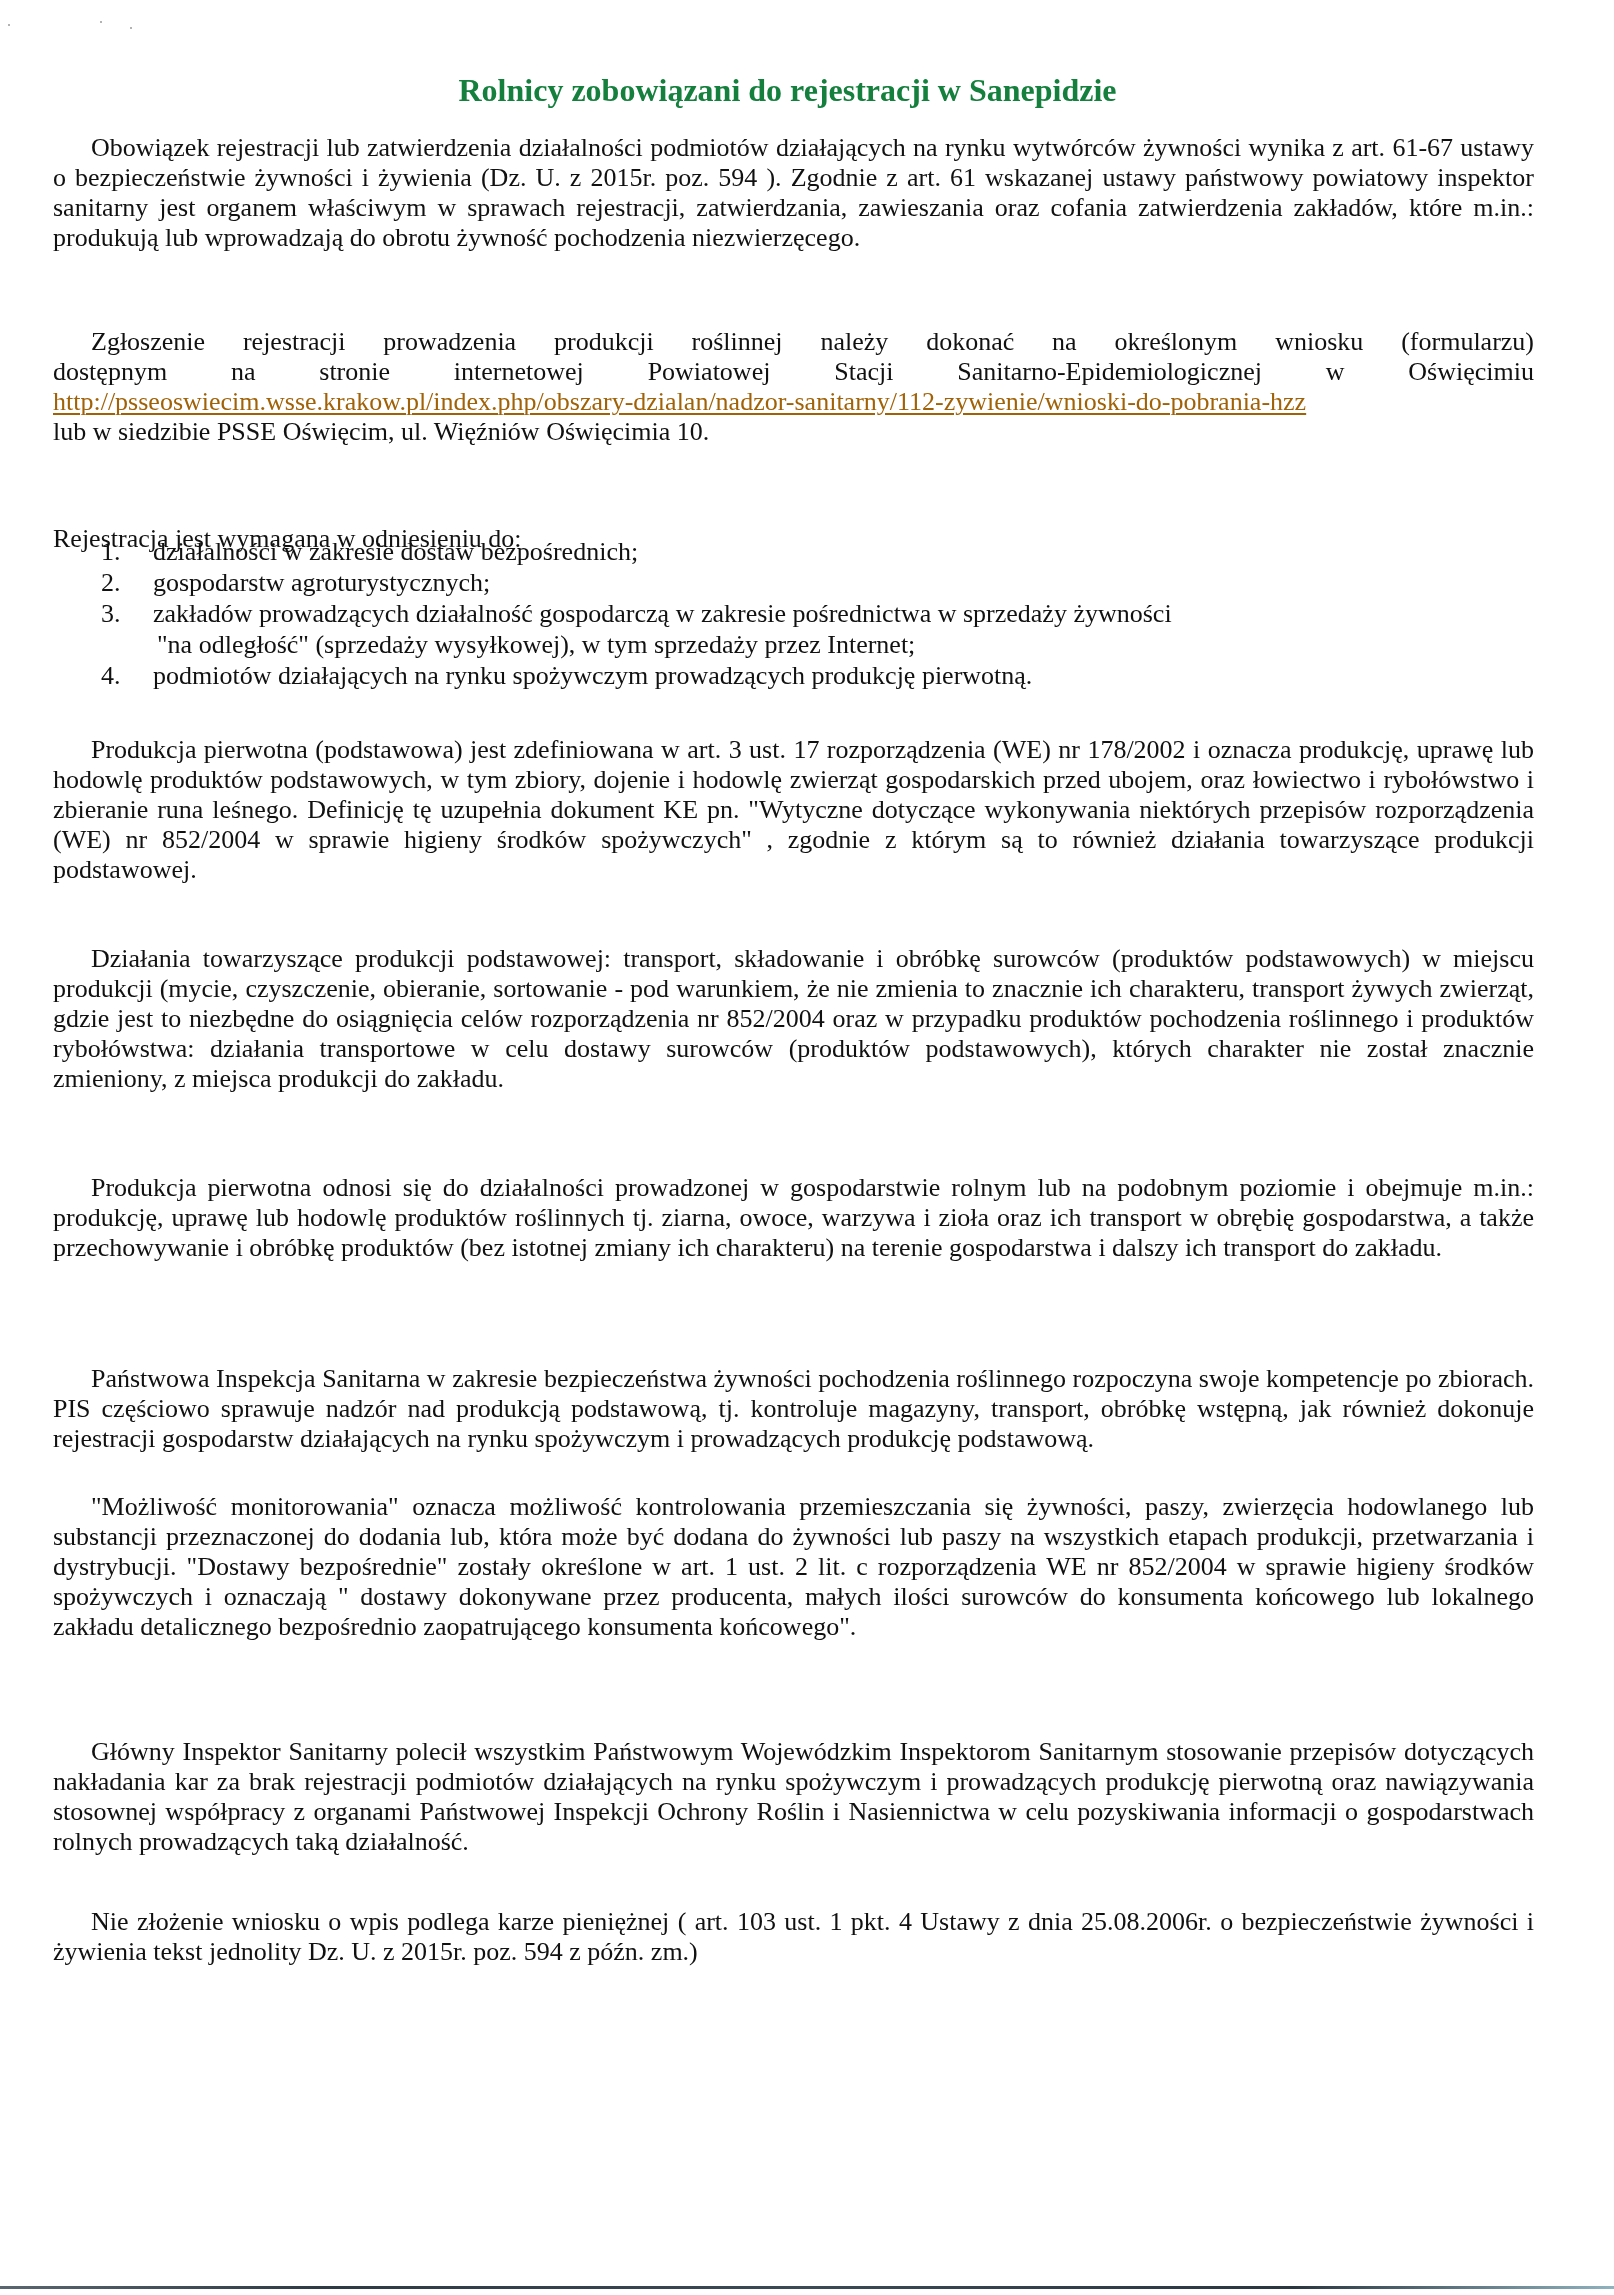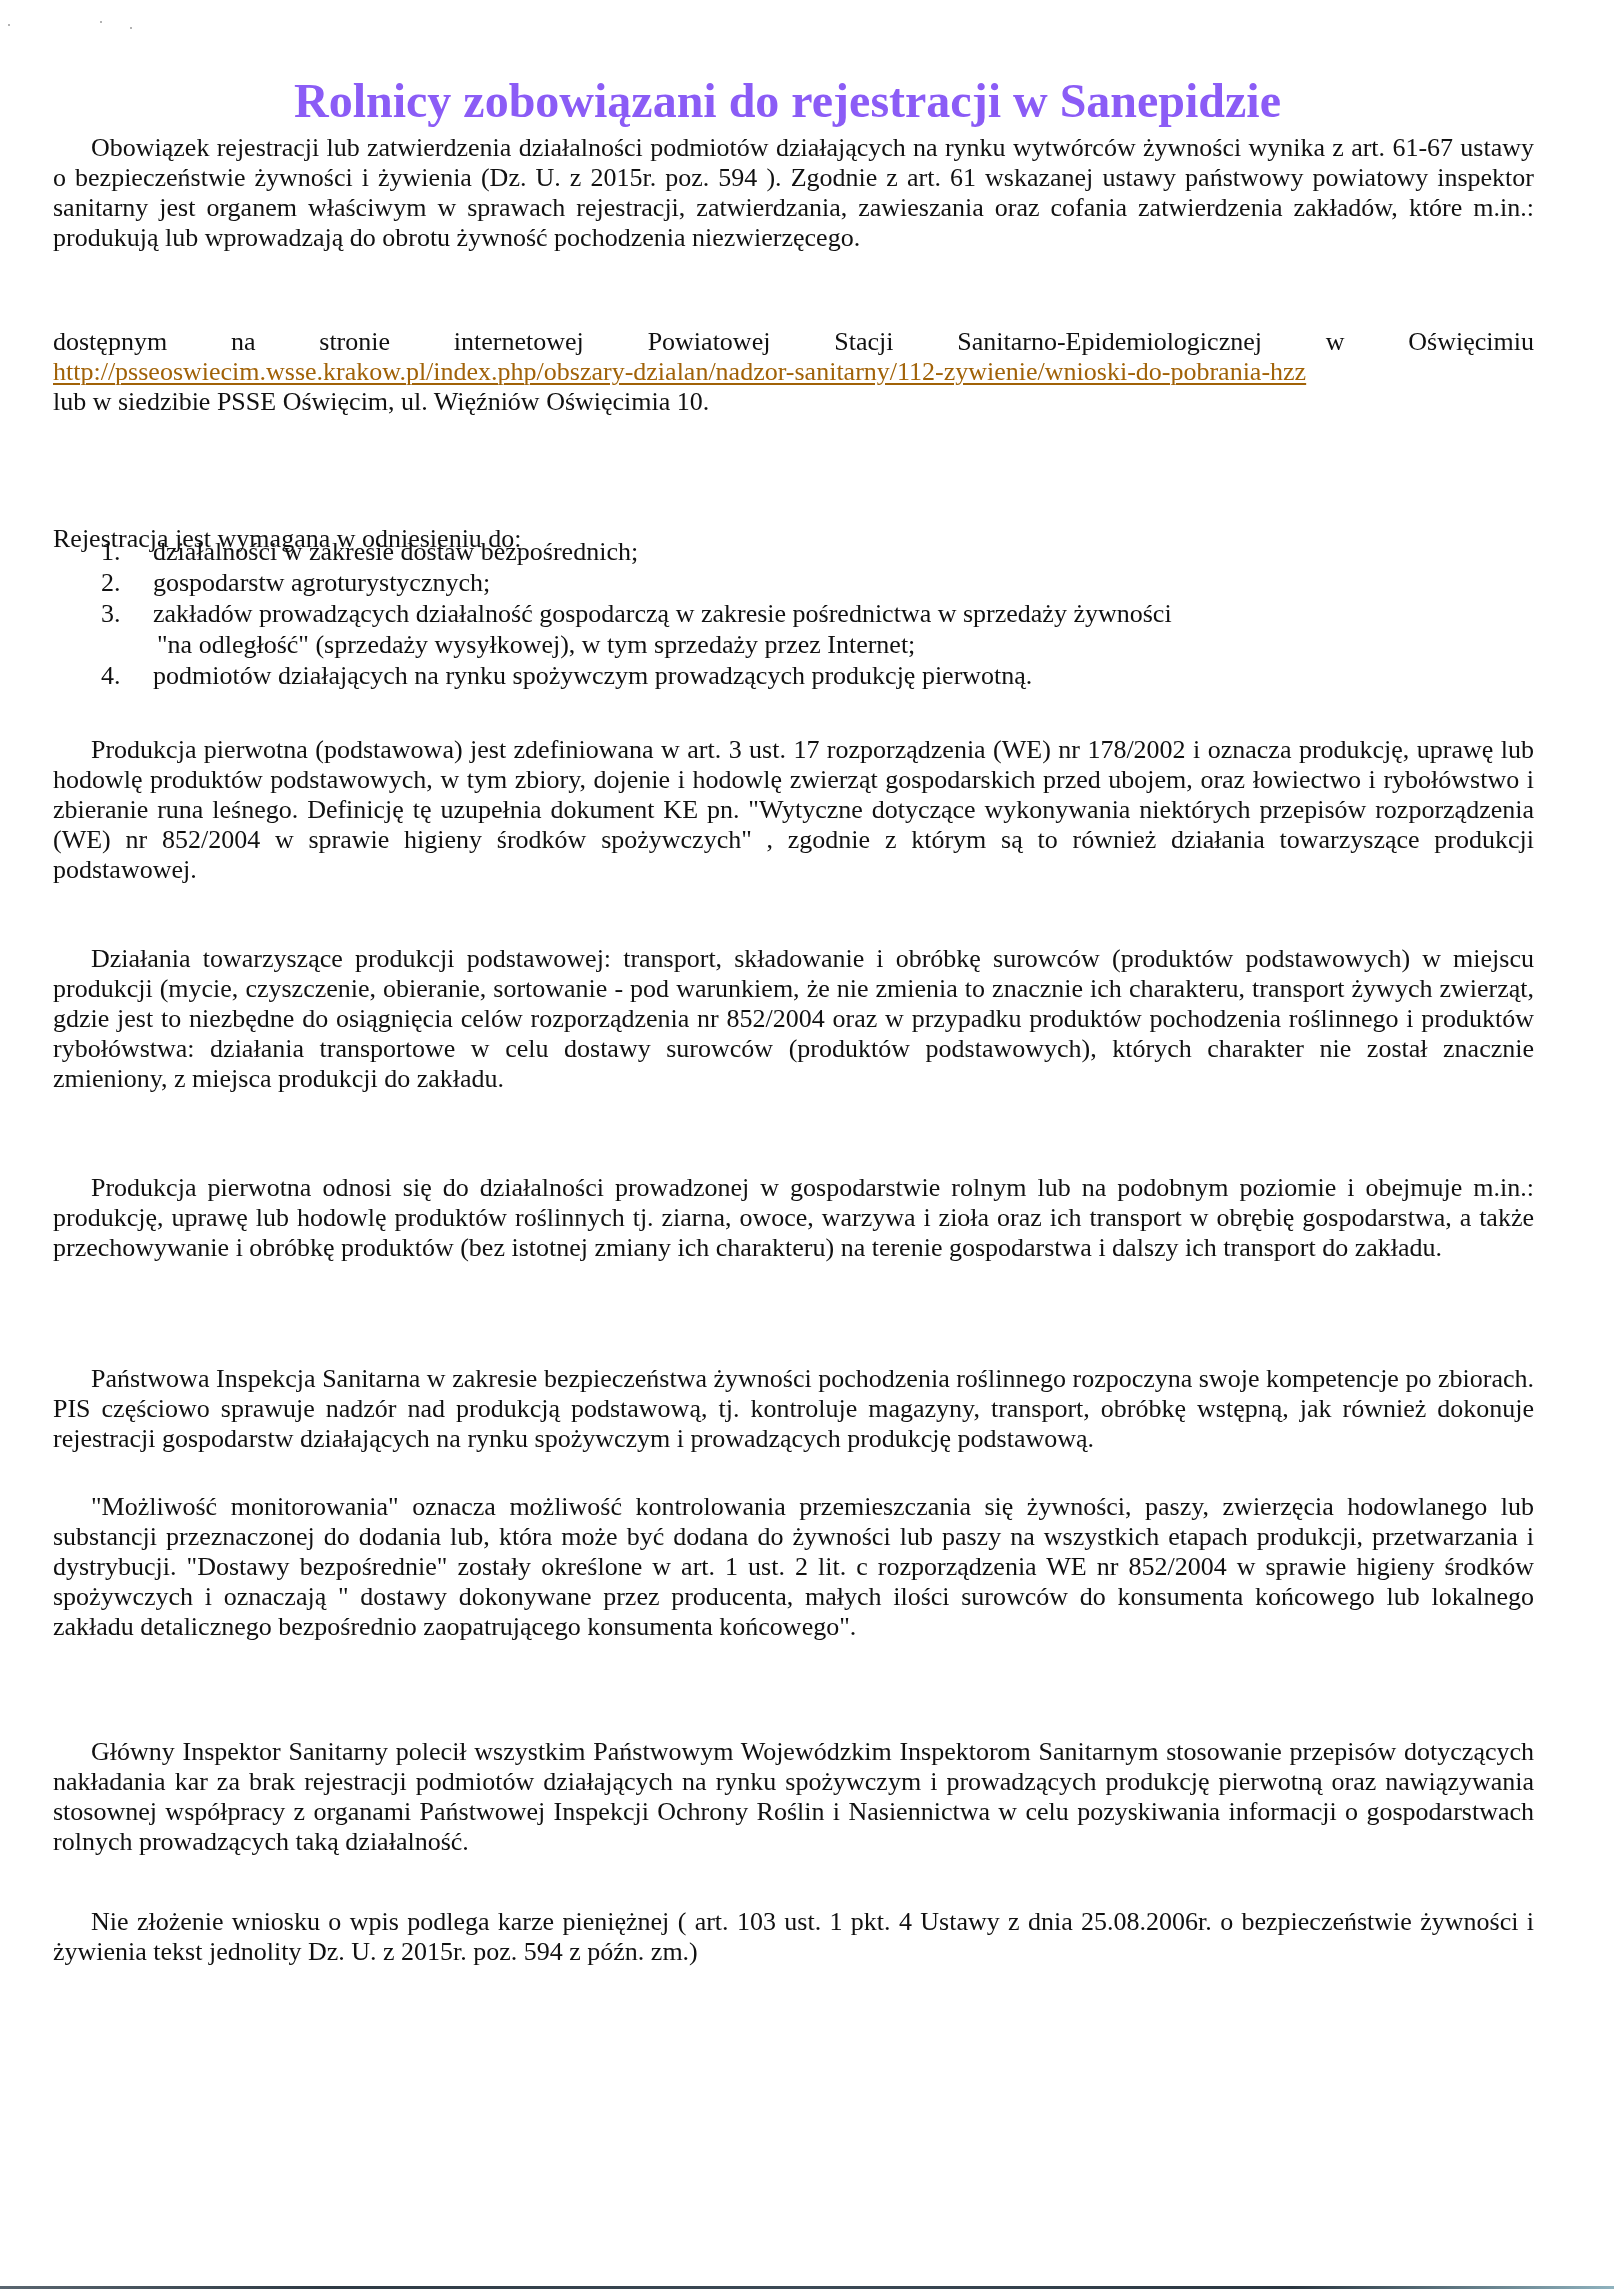--- a/index.html
+++ b/index.html
@@ -4,22 +4,22 @@
 <style>
   html, body { margin: 0; padding: 0; background: #ffffff; }
   body {
     width: 1615px; height: 2295px; position: relative; overflow: hidden;
     font-family: "Liberation Serif", "DejaVu Serif", serif;
     color: #111111;
   }
   .page { position: absolute; left: 0; top: 0; width: 1615px; height: 2295px; }
   .title {
     position: absolute; left: 0; top: 48px; width: 1575px;
-    text-align: center; font-weight: bold; font-size: 48px; line-height: 42px;
-    color: #8b5cf6;
+    text-align: center; font-weight: bold; font-size: 32px; line-height: 42px;
+    color: #15803d;
   }
   .para {
     position: absolute; left: 53px; width: 1481px;
     font-size: 26px; line-height: 30px;
     text-align: justify; text-indent: 38px;
     margin: 0;
   }
   .para.noindent { text-indent: 0; }
   .para .link {
     color: #1a5fb0; text-decoration: underline; text-decoration-thickness: 2px;
@@ -42,20 +42,21 @@
 
   <span class="scanspeck" style="left:8px;top:24px;"></span>
   <span class="scanspeck" style="left:100px;top:21px;"></span>
   <span class="scanspeck" style="left:130px;top:26.5px;"></span>
 
   <h1 class="title">Rolnicy zobowiązani do rejestracji w Sanepidzie</h1>
 
   <p class="para" style="top:133px;">Obowiązek rejestracji lub zatwierdzenia działalności podmiotów działających na rynku wytwórców żywności wynika z art. 61-67 ustawy o bezpieczeństwie żywności i żywienia (Dz. U. z 2015r. poz. 594 ).  Zgodnie z art. 61 wskazanej ustawy państwowy powiatowy inspektor sanitarny jest organem właściwym w sprawach rejestracji, zatwierdzania, zawieszania oraz cofania zatwierdzenia zakładów, które m.in.: produkują lub wprowadzają do obrotu żywność pochodzenia niezwierzęcego.</p>
 
   <div class="para noindent" style="top:327px;">
+    <span class="line-forced" style="text-indent:38px;">Zgłoszenie rejestracji prowadzenia produkcji roślinnej należy dokonać na określonym wniosku (formularzu)</span>
     <span class="line-forced">dostępnym na stronie internetowej Powiatowej Stacji Sanitarno-Epidemiologicznej w Oświęcimiu</span>
     <span class="line-left"><a class="link" href="#" style="color: #a16207;">http://psseoswiecim.wsse.krakow.pl/index.php/obszary-dzialan/nadzor-sanitarny/112-zywienie/wnioski-do-pobrania-hzz</a></span>
     <span class="line-left">lub w siedzibie PSSE Oświęcim, ul. Więźniów Oświęcimia 10.</span>
   </div>
 
   <p class="para noindent" style="top:524px;text-align:left;">Rejestracja jest wymagana w odniesieniu do:</p>
 
   <ol class="list" style="top:536px;">
     <li>
       <span class="num">1.</span>

